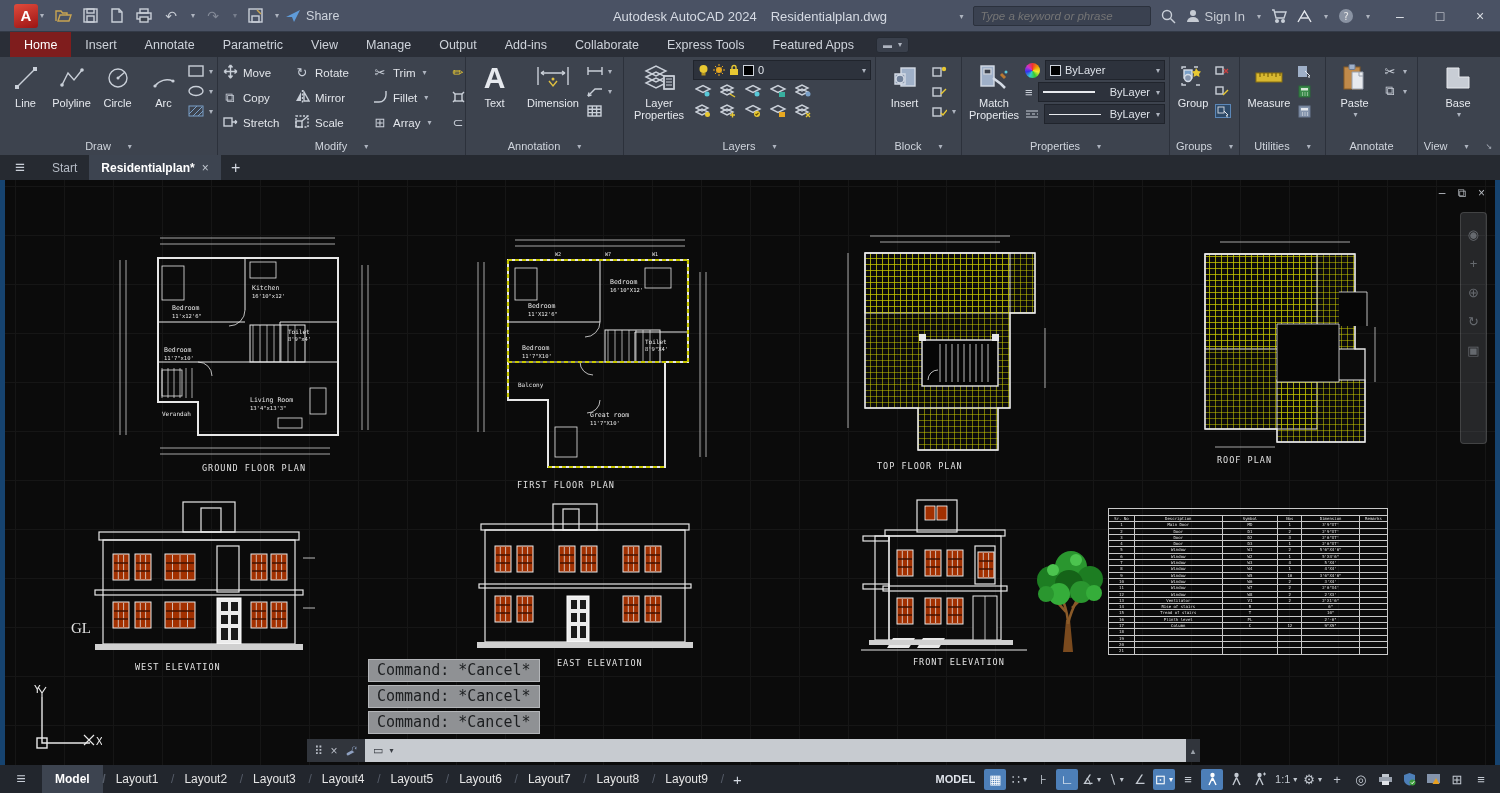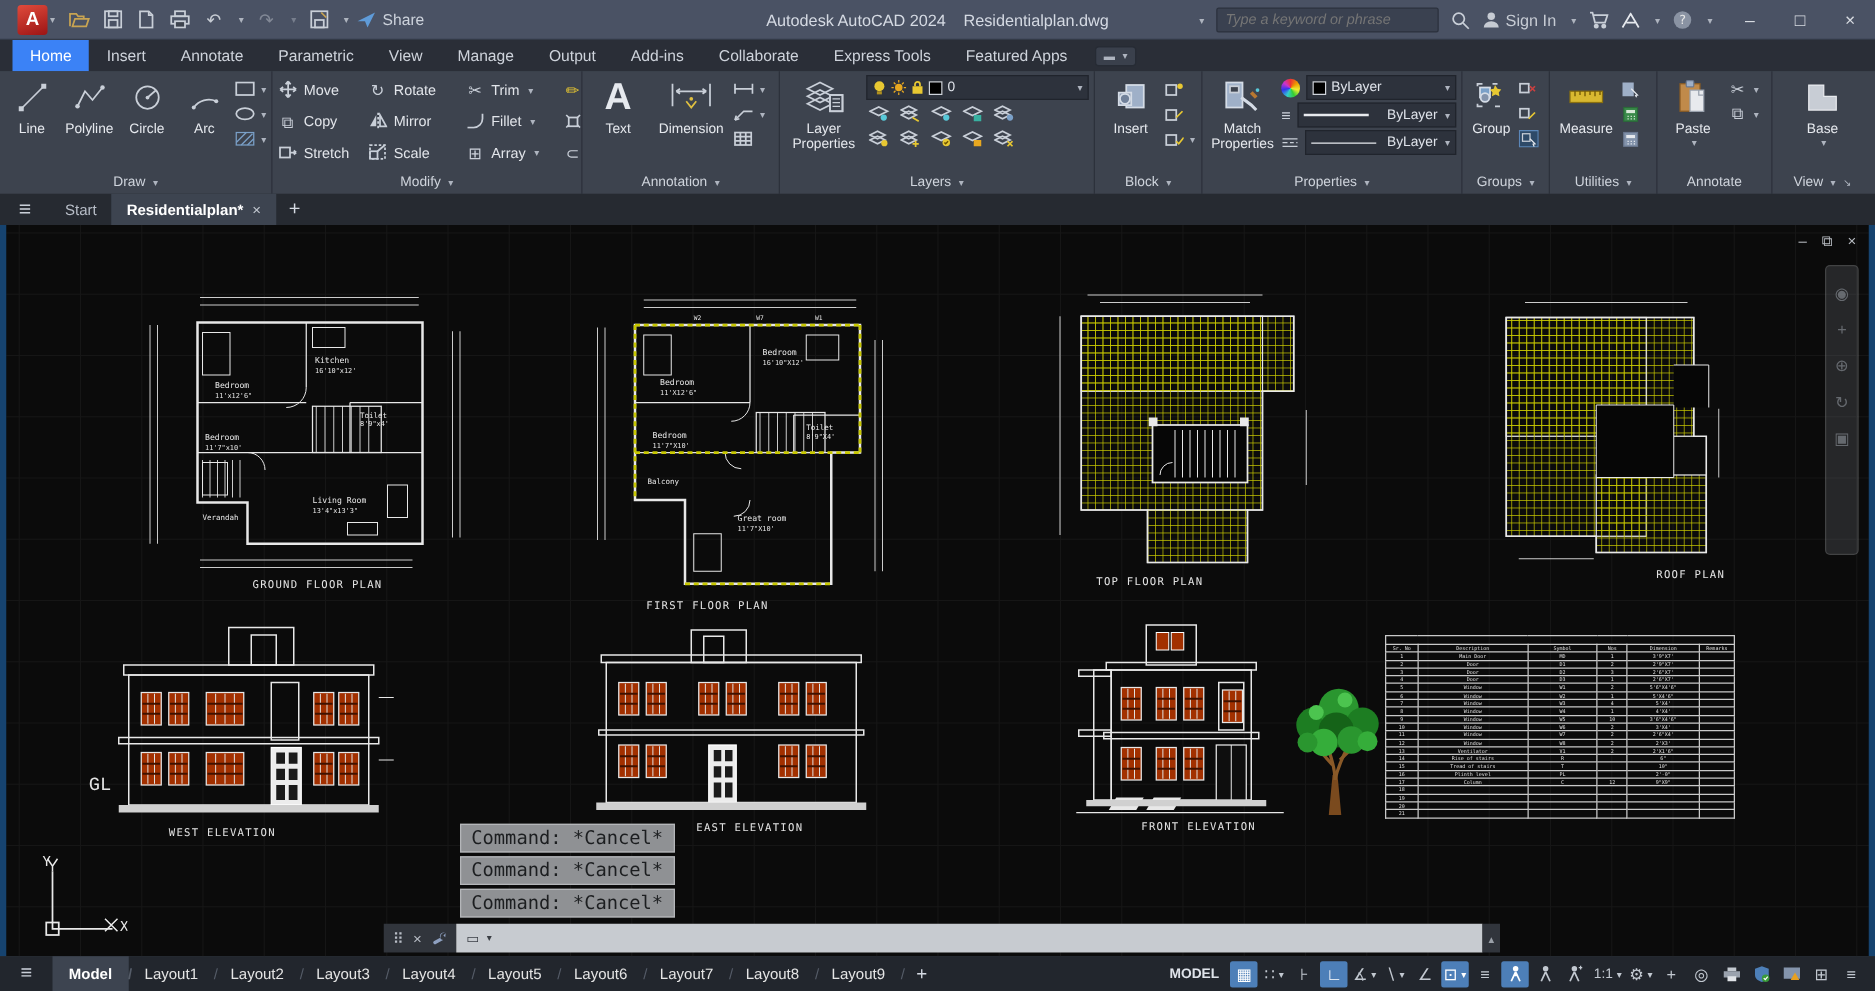--- a/index.html
+++ b/index.html
@@ -27,29 +27,29 @@
                      font-style:italic; font-size:11.5px; font-family:"Liberation Sans",sans-serif; }
   .tb-ic { color:#c6cbd3; font-size:13px; display:flex; align-items:center; gap:4px; }
   .winctl { display:flex; }
   .winctl div { width:40px; height:32px; display:flex; align-items:center; justify-content:center;
                 font-size:14px; color:#d8dce2; }
 
   
   .rtabs { position:absolute; left:0; top:32px; width:1500px; height:25px; background:#2a2e37;
            display:flex; align-items:stretch; padding-left:10px; }
   .rtab { padding:0 14px; display:flex; align-items:center; font-size:12.5px; color:#ced3db; }
-  .rtab.active { background:#3b82f6; color:#fff; }
+  .rtab.active { background:#7f1d1d; color:#fff; }
   .rtab-pill { margin-left:8px; align-self:center; height:16px; background:#3a404c; border:1px solid #262b34;
                border-radius:3px; display:flex; align-items:center; padding:0 6px; gap:4px; color:#aeb4bf; font-size:9px; }
 
   
   .ribbon { position:absolute; left:0; top:57px; width:1500px; height:98px; background:#3d434e; display:flex; }
   .panel { height:98px; display:flex; flex-direction:column; border-right:1px solid #2c313b; }
   .pbody { flex:1; display:flex; align-items:flex-start; padding:3px 4px 0 4px; gap:3px; }
-  .plabel { height:18px; display:flex; align-items:center; justify-content:center; gap:4px;
+  .plabel { height:18px; display:flex; align-items:center; justify-content:center; gap:15px;
             font-size:11px; color:#cfd4dc; }
   .bigbtn { width:49px; display:flex; flex-direction:column; align-items:center; gap:1px; }
   .bicon { height:36px; display:flex; align-items:center; justify-content:center; }
   .blabel { font-size:11px; color:#e6e9ee; text-align:center; line-height:12px; }
   .smcol { display:flex; flex-direction:column; gap:4px; padding-top:3px; }
   .smbtn { display:flex; align-items:center; gap:3px; color:#c9cfd8; font-size:12px; height:16px; }
   .mod-grid { display:grid; grid-template-columns:72px 78px 78px 24px; grid-auto-rows:25px; align-items:center; }
   .mod-it { display:flex; align-items:center; gap:5px; font-size:11.5px; color:#e2e5ea; }
   .mico { width:16px; text-align:center; color:#c9cfd8; font-size:13px; }
   .combo { height:20px; background:#2d323c; border:1px solid #20242c; display:flex; align-items:center;
@@ -79,21 +79,21 @@
             background-size:49px 49px; background-position:10px 6px;
             border-left:5px solid #16436f; border-right:5px solid #16436f; overflow:hidden; }
   .dwinctl { position:absolute; right:10px; top:6px; display:flex; gap:12px; color:#b8bcc2; font-size:12px; }
   .navbar { position:absolute; right:8px; top:32px; width:27px; height:232px; background:rgba(120,124,130,.25);
             border:1px solid rgba(150,150,150,.25); border-radius:4px; display:flex; flex-direction:column;
             align-items:center; gap:14px; padding-top:14px; color:#9aa0a8; font-size:13px; }
   .navbar span { opacity:.55; }
   .abs { position:absolute; }
   .cap { position:absolute; font-family:"DejaVu Sans Mono",monospace; font-size:8.5px; color:#e2e2e2;
          letter-spacing:1px; white-space:nowrap; }
-  .gl { position:absolute; font-family:Liberation Mono, monospace; font-size:15px; color:#e2e2e2; }
+  .gl { position:absolute; font-family:Liberation Serif, serif; font-size:15px; color:#e2e2e2; }
   svg text { font-family:"DejaVu Sans Mono",monospace; fill:#e8e8e8; }
 
   .chip { position:absolute; left:363px; font-family:"DejaVu Sans Mono",monospace; font-size:15px;
           color:#1c1e20; background:#8f9194; border:1px solid #b4b6b9; padding:1px 8px 2px 8px; z-index:5; }
 
   .cmdbar { position:absolute; left:302px; top:559px; width:893px; height:23px; display:flex; z-index:6; }
   .cmdleft { width:58px; background:#31353c; display:flex; align-items:center; justify-content:space-evenly;
              color:#b8bdc6; font-size:12px; }
   .cmdfield { flex:1; background:#c7cbd0; display:flex; align-items:center; gap:6px; padding:0 8px; }
   .cmdfield .ci { color:#3a3e44; font-size:11px; }
@@ -895,21 +895,21 @@
         <rect x="20" y="22" width="150" height="95" fill="url(#hatchY)"></rect>
         <rect x="20" y="22" width="112" height="175" fill="url(#hatchY)"></rect>
         <rect x="92" y="148" width="88" height="62" fill="url(#hatchY)"></rect>
         <path d="M20,22 H170 V117 H180 V210 H92 V197 H20 Z" stroke-width="1.3"></path>
         <path d="M35,10 H165 M190,95 V150 M30,215 H90" stroke-width="0.7"></path>
       </g>
       <rect x="92" y="92" width="62" height="58" fill="#060606"></rect>
       <rect x="154" y="60" width="28" height="34" fill="#060606"></rect>
       <path d="M92,92 h62 v58 h-62 Z M154,60 h28 v34" stroke="#e8e8e8" stroke-width="0.8" fill="none"></path>
     </svg>
-    <div class="cap" style="left:1320px;top:275px">ROOF PLAN</div>
+    <div class="cap" style="left:1212px;top:275px">ROOF PLAN</div>
 
     <svg class="abs" style="left:60px;top:318px" width="300" height="160" viewBox="0 0 300 160">
       <g stroke="#e8e8e8" stroke-width="1.2" fill="none">
         <rect x="118" y="4" width="52" height="30"></rect>
         <rect x="136" y="10" width="20" height="24"></rect>
         <rect x="34" y="34" width="200" height="8"></rect>
         <rect x="38" y="42" width="192" height="104"></rect>
         <rect x="30" y="92" width="208" height="5"></rect>
         <rect x="152" y="48" width="22" height="46"></rect>
         <path d="M238,60 h12 M238,110 h12" stroke-width="0.8"></path>

